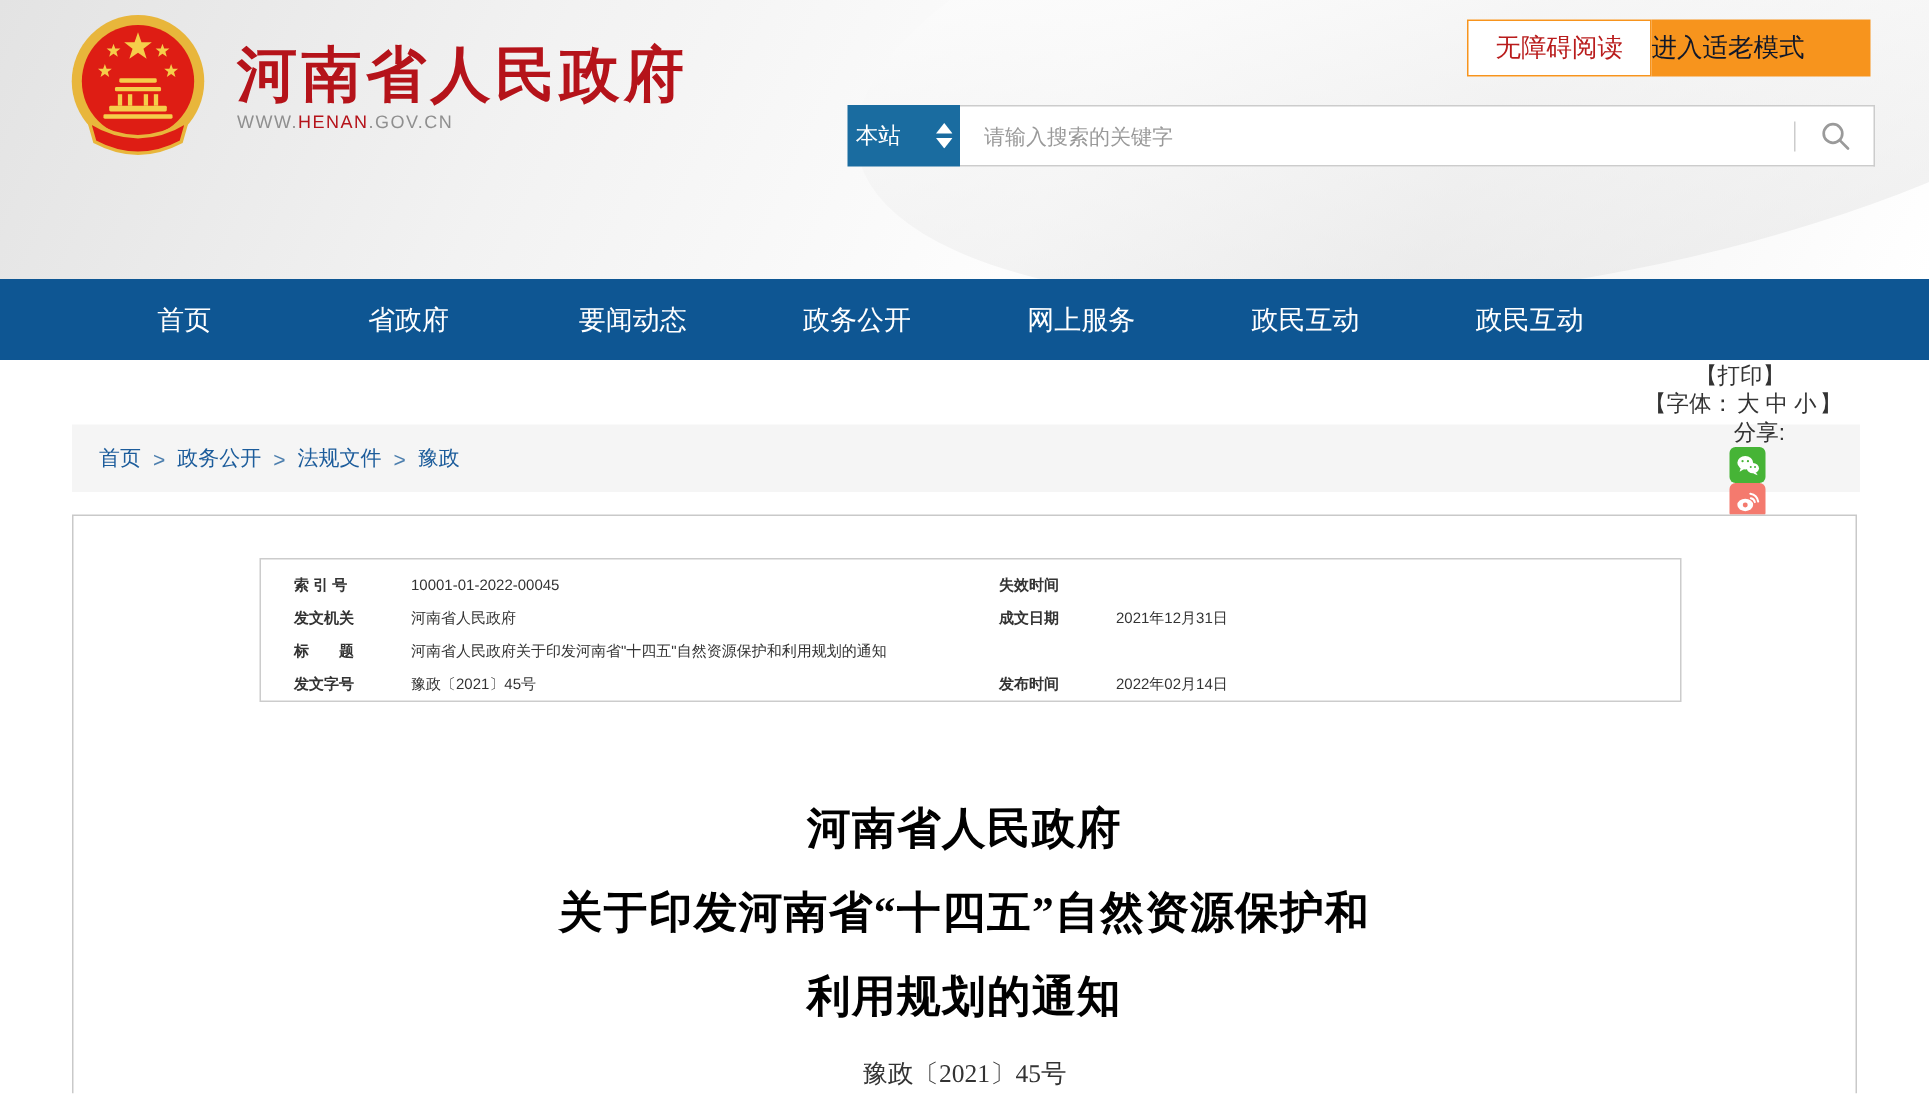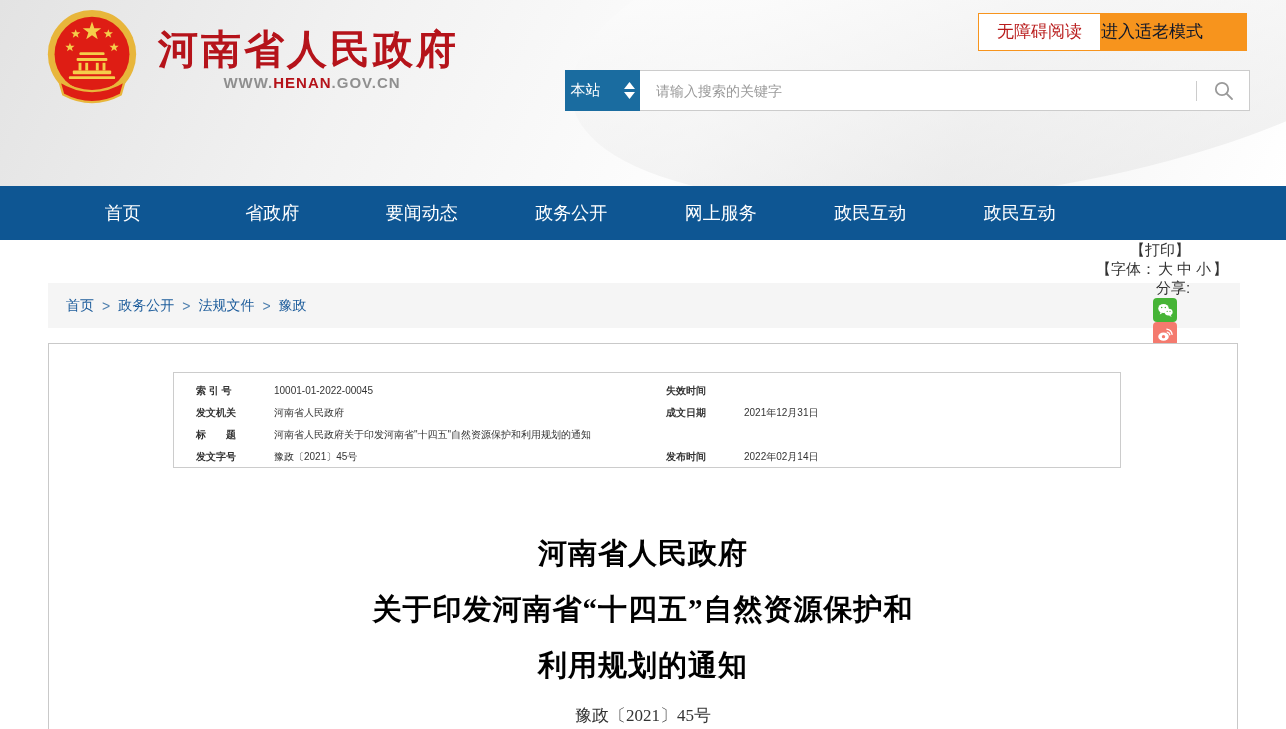--- a/index.html
+++ b/index.html
@@ -9,22 +9,22 @@
 
   
   .header { position:absolute; top:0; left:0; width:1286px; height:186px;
             background:linear-gradient(115deg,#e3e3e3 0%,#f2f2f2 28%,#fdfdfd 55%,#f3f3f3 75%,#ffffff 100%); overflow:hidden; }
   .swoosh { position:absolute; top:-130px; right:-180px; width:900px; height:320px;
             background:linear-gradient(180deg,rgba(255,255,255,0.9),rgba(224,224,224,0.45));
             border-radius:50%; transform:rotate(-9deg); }
   .emblem { position:absolute; left:44px; top:8px; width:96px; height:100px; }
   .site-title { position:absolute; left:158px; top:22px; font-size:40px; font-weight:bold;
                 color:#B5131A; letter-spacing:3px; white-space:nowrap; }
-  .site-url { position:absolute; left:158px; top:74px; width:308px; text-align:center;
-              font-size:15px; letter-spacing:1px; color:#8f8f8f; font-weight:bold; }
+  .site-url { position:absolute; left:158px; top:74px; width:308px; 
+              font-size:12px; letter-spacing:1px; color:#8f8f8f; font-weight:normal; }
   .site-url .henan { color:#B5131A; }
 
   .hdr-btns { position:absolute; top:13px; left:978px; display:flex; }
   .btn-access { width:123px; height:38px; line-height:36px; text-align:center; background:#fff;
                 border:1px solid #F7941D; color:#b91c1c; font-size:17px; cursor:pointer; }
   .btn-elder { width:146px; height:38px; line-height:38px; background:#F7941D;
                color:#0f172a; font-size:17px; cursor:pointer; }
 
   .searchbar { position:absolute; top:70px; left:565px; width:685px; height:41px; display:flex; }
   .search-select { width:75px; height:41px; background:#1A6CA0; color:#fff; display:flex;

